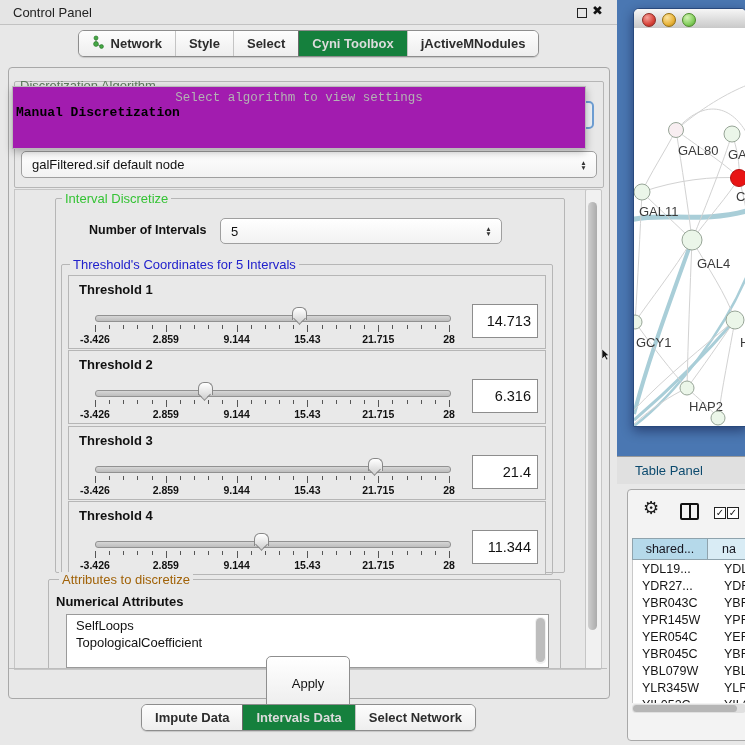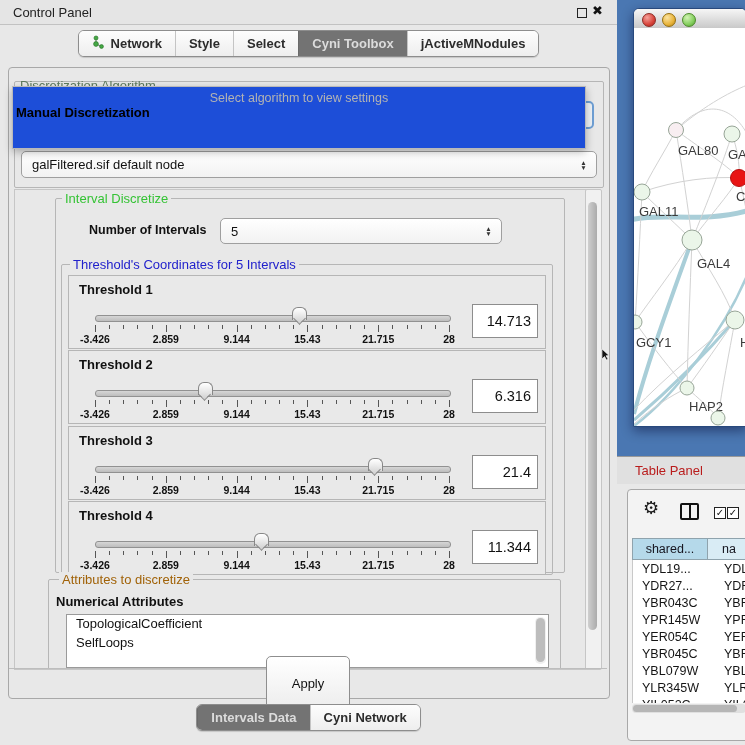--- a/index.html
+++ b/index.html
@@ -11,38 +11,38 @@
   
   #titlebar{left:0;top:0;width:617px;height:24px;background:#e5e5e5;border-bottom:1px solid #c2c2c2;}
   #titlebar .title{position:absolute;left:13px;top:5px;font-size:13px;color:#222;}
   #float-btn{position:absolute;left:577px;top:8px;width:8px;height:8px;border:1.5px solid #222;background:transparent;}
   #close-btn{position:absolute;left:592px;top:3px;font-size:13px;font-weight:bold;color:#111;}
 
   #tabbar{left:0;top:30px;width:617px;height:33px;display:flex;justify-content:center;}
   .tabgroup{display:flex;border:1px solid #8d8d8d;border-radius:6px;overflow:hidden;background:#fbfbfb;height:25px;box-shadow:0 1px 1px rgba(0,0,0,.15);}
   .tab{display:flex;align-items:center;padding:0 13px;font-size:13px;font-weight:bold;color:#2c2c2c;background:linear-gradient(#fdfdfd,#eeeeee);border-left:1px solid #c4c4c4;white-space:nowrap;}
   .tab:first-child{border-left:none;}
-  .tab.active{background:#737373;color:#dcdcdc;border-left:1px solid #6a6a6a;}
+  .tab.active{background:#15803d;color:#dcdcdc;border-left:1px solid #6a6a6a;}
   .tab .nicon{margin-right:6px;display:inline-block;}
 
   #outer-panel{left:8px;top:67px;width:600px;height:630px;border:1px solid #a8a8a8;border-radius:4px;background:#e8e8e8;}
   fieldset,.fs{position:absolute;border:1px solid #b6b6b6;border-radius:2px;}
   .legend{position:absolute;top:-8px;background:#e8e8e8;padding:0 3px;font-size:13px;white-space:nowrap;}
 
   #algo-fieldset{left:5px;top:13px;width:588px;height:105px;}
   #algo-legend{left:11px;top:10px;height:9px;overflow:hidden;font-size:13px;color:#5d7a5d;z-index:1;}
   #algo-combo-frag{left:16px;top:33px;width:565px;height:24px;border:2px solid #6e9fd4;border-radius:5px;background:#eef2f6;z-index:2;}
   #tabledata-label{left:11px;top:67px;font-size:12.5px;color:#1d1d62;z-index:3;}
   .combo{background:linear-gradient(#ffffff,#f2f2f2);border:1px solid #9f9f9f;border-radius:5px;display:flex;align-items:center;font-size:13px;color:#111;}
   .combo .val{padding-left:10px;flex:1;white-space:nowrap;overflow:hidden;}
   .spinner{width:11px;margin-right:7px;display:flex;flex-direction:column;align-items:center;line-height:5px;font-size:6.5px;color:#333;}
   #tabledata-combo{left:12px;top:83px;width:574px;height:25px;z-index:3;}
 
   
-  #algo-popup{left:12px;top:86px;width:572px;height:61px;background:#1d4ed8;border:1px solid #b9b9b9;box-shadow:0 3px 8px rgba(0,0,0,.28);z-index:30;}
+  #algo-popup{left:12px;top:86px;width:572px;height:61px;background:#a21caf;border:1px solid #b9b9b9;box-shadow:0 3px 8px rgba(0,0,0,.28);z-index:30;font-family:Liberation Mono, monospace;}
   #popup-hint{position:absolute;top:4px;left:0;width:100%;text-align:center;font-size:12.5px;color:#b3b3b3;}
   .popup-opt{position:absolute;left:3px;font-size:13px;color:#000;white-space:nowrap;}
   .popup-opt.b{font-weight:bold;}
 
   
   #scrollarea{left:5px;top:121px;width:571px;height:479px;border:1px solid #c6c6c6;background:#e8e8e8;overflow:hidden;}
   #main-vscroll{left:577px;top:121px;width:15px;height:479px;background:#f1f1f1;border:1px solid #c6c6c6;border-radius:2px;}
   #main-vscroll .thumb{position:absolute;left:2px;top:12px;width:9px;height:428px;border-radius:5px;background:linear-gradient(90deg,#cfcfcf,#ababab);}
 
   #interval-fieldset{left:40px;top:8px;width:508px;height:373px;}
@@ -84,21 +84,21 @@
   #desktop{left:617px;top:0;width:128px;height:456px;background:#4a77b2;}
   #net-window{position:absolute;left:16px;top:8px;width:112px;height:417px;border:1px solid #28497d;border-radius:6px 6px 0 0;box-shadow:0 4px 12px rgba(0,0,40,.45);overflow:hidden;background:#fff;}
   #net-titlebar{position:absolute;left:0;top:0;width:100%;height:19px;background:linear-gradient(#f6f6f6,#c9c9c9);border-bottom:1px solid #8a8a8a;}
   .tl{position:absolute;top:3.5px;width:12px;height:12px;border-radius:50%;}
   #tl-red{left:8px;background:radial-gradient(circle at 35% 30%,#f5a29b,#d8443b 60%,#a3231c);border:.5px solid #8c2a24;}
   #tl-yellow{left:28px;background:radial-gradient(circle at 35% 30%,#fbe3a0,#e8b33a 60%,#b07d17);border:.5px solid #96700f;}
   #tl-green{left:48px;background:radial-gradient(circle at 35% 30%,#d2f3b4,#84ce5e 60%,#4f9a2e);border:.5px solid #4d8a2a;}
   #net-canvas{position:absolute;left:0;top:19px;width:112px;height:398px;background:#ffffff;}
 
   #tablepanel-bar{left:617px;top:456px;width:128px;height:28px;background:#e0e0e0;border-top:1px solid #999;border-bottom:1px solid #c4c4c4;}
-  #tablepanel-bar .t{position:absolute;left:18px;top:6px;font-size:13px;color:#b91c1c;}
+  #tablepanel-bar .t{position:absolute;left:18px;top:6px;font-size:13px;color:#0c4a6e;}
   #tablepanel-body{left:617px;top:484px;width:128px;height:261px;background:#e8e8e8;}
   #tp-inner{position:absolute;left:10px;top:5px;width:130px;height:250px;background:#f3f3f3;border:1px solid #a8a8a8;border-radius:4px;}
   #gear{position:absolute;left:15px;top:7px;font-size:18px;color:#1a1a1a;}
   #split-icon{position:absolute;left:52px;top:13px;width:15px;height:13px;border:2px solid #111;border-radius:2px;}
   #split-icon::after{content:"";position:absolute;left:6.5px;top:0;width:2px;height:13px;background:#111;}
   .cb{position:absolute;top:17px;width:10px;height:10px;border:1.4px solid #222;background:#fff;font-size:10px;line-height:10px;font-weight:bold;color:#111;text-align:center;}
   #cb1{left:86px;} #cb2{left:99px;}
   #tp-table{position:absolute;left:4px;top:48px;width:122px;}
   #tp-header{display:flex;height:20px;border:1px solid #8fa3ad;}
   #tp-col1{width:74px;background:#b5d9ea;border-right:1px solid #8fa3ad;font-size:12.5px;color:#15151f;display:flex;align-items:center;justify-content:center;}
@@ -345,22 +345,22 @@
             <input class="th-value" value="11.344" style="">
           </div>
         </div>
     </div>
     <div class="fs" id="attr-fieldset">
       <span class="legend" id="attr-legend">Attributes to discretize</span>
     </div>
     <div class="abs" id="numattr-title">Numerical Attributes</div>
     <div class="abs" id="attr-list">
       <div id="attr-items">
+          <div class="attr-item" style="padding-top: 2px;">SelfLoops</div>
           <div class="attr-item">TopologicalCoefficient</div>
-          <div class="attr-item" style="padding-top: 2px;">SelfLoops</div>
         </div>
       <div id="lb-scroll">
           <div class="thumb"></div>
         </div>
     </div>
   </div>
   <div class="abs" id="main-vscroll" style="left:576px;top:121px;">
     <div class="thumb"></div>
   </div>
   <div id="apply-row">
@@ -368,25 +368,28 @@
   </div>
 </div>
 
 <div class="abs" id="algo-popup">
   <div id="popup-hint">Select algorithm to view settings</div>
   <div class="popup-opt b" style="top:18px;">Manual Discretization</div>
 </div>
 
 <div class="abs" id="bottom-tabs">
   <div class="tabgroup">
+    <div class="tab">
+        <span>Impute Data</span>
+      </div>
     <div class="tab active">
         <span>Intervals Data</span>
       </div>
     <div class="tab">
-        <span>Cyni Network</span>
+        <span>Select Network</span>
       </div>
   </div>
 </div>
 
 <div class="abs" id="cursor">
   <svg width="10" height="12" viewBox="0 0 10 12">
       <polygon points="1,0 1,10 3.5,7.5 5.5,11 7,10 5,6.8 8,6.5" fill="#111" stroke="#fff" stroke-width=".6"></polygon>
     </svg>
 </div>
 

